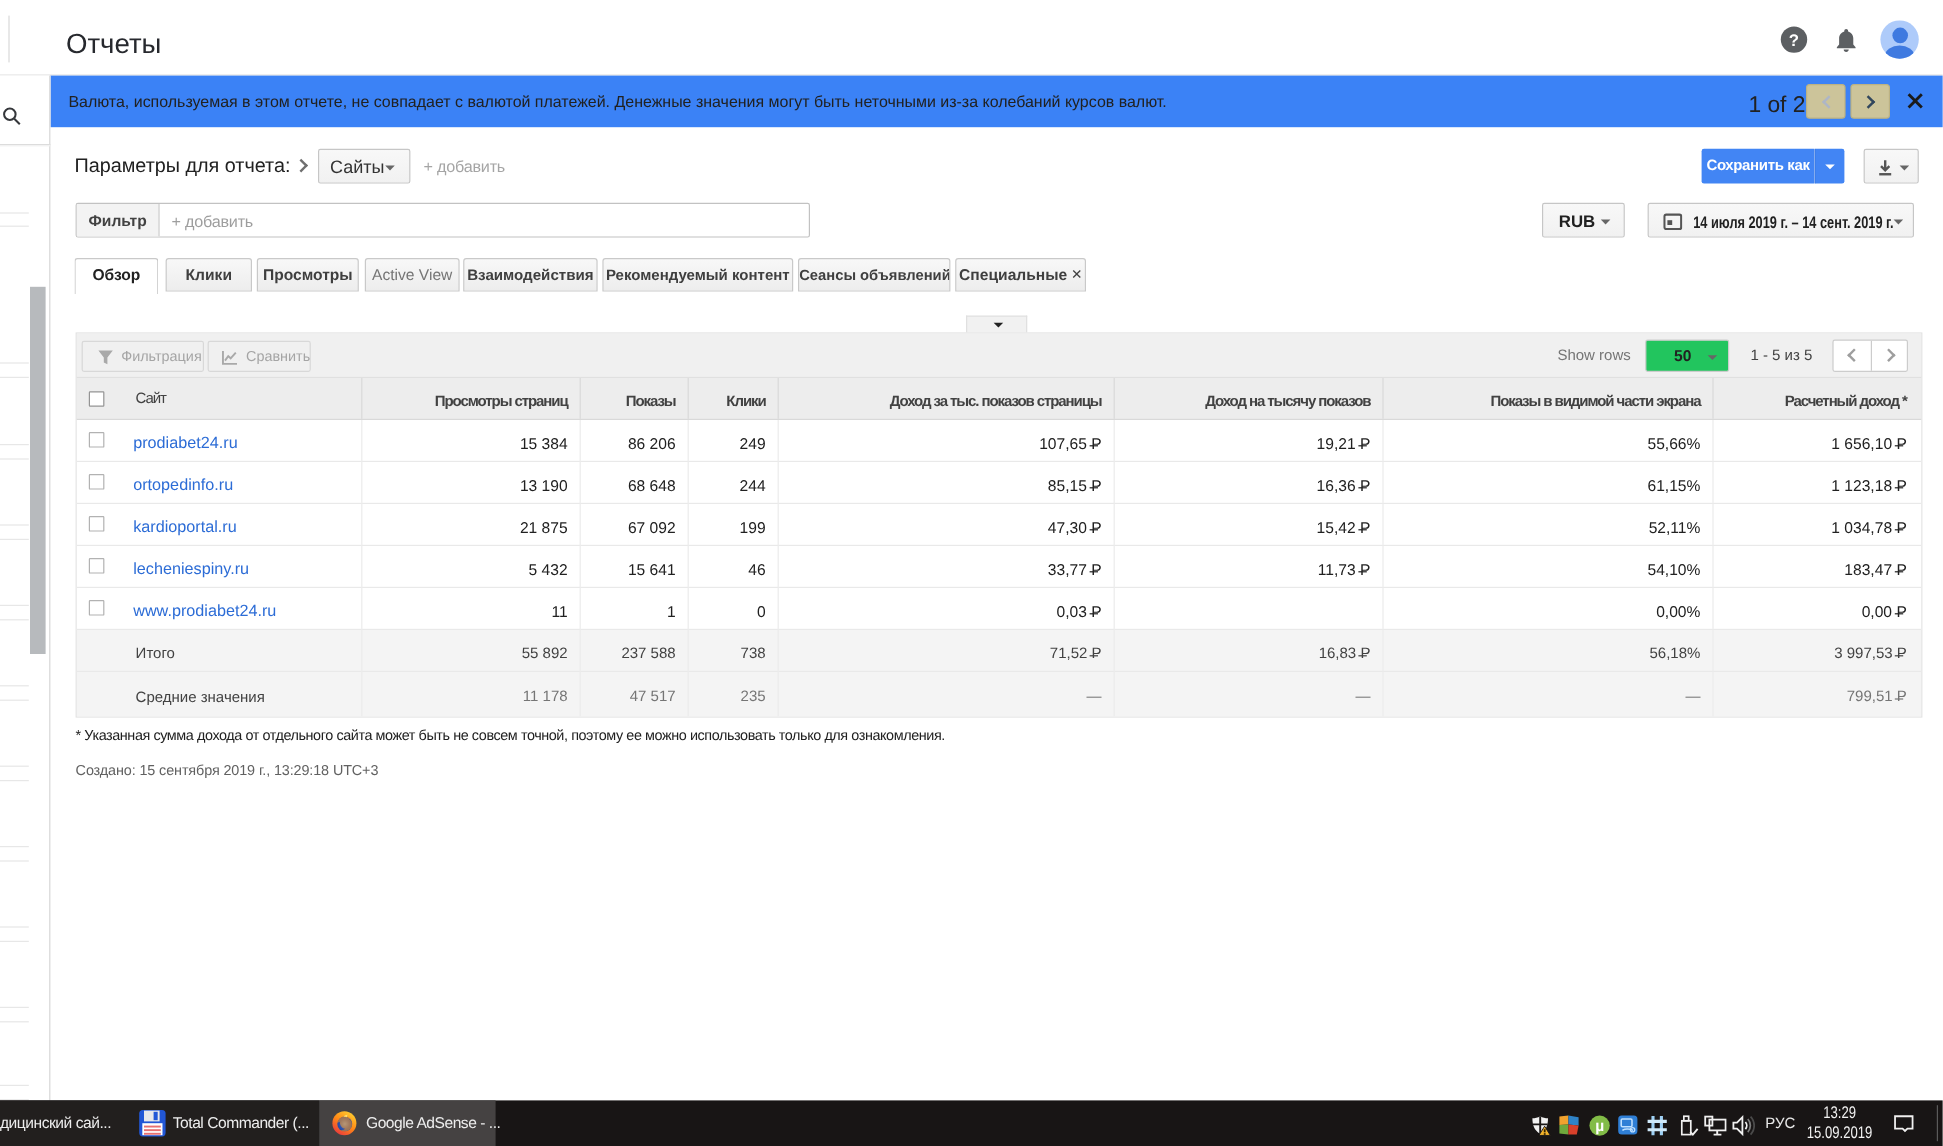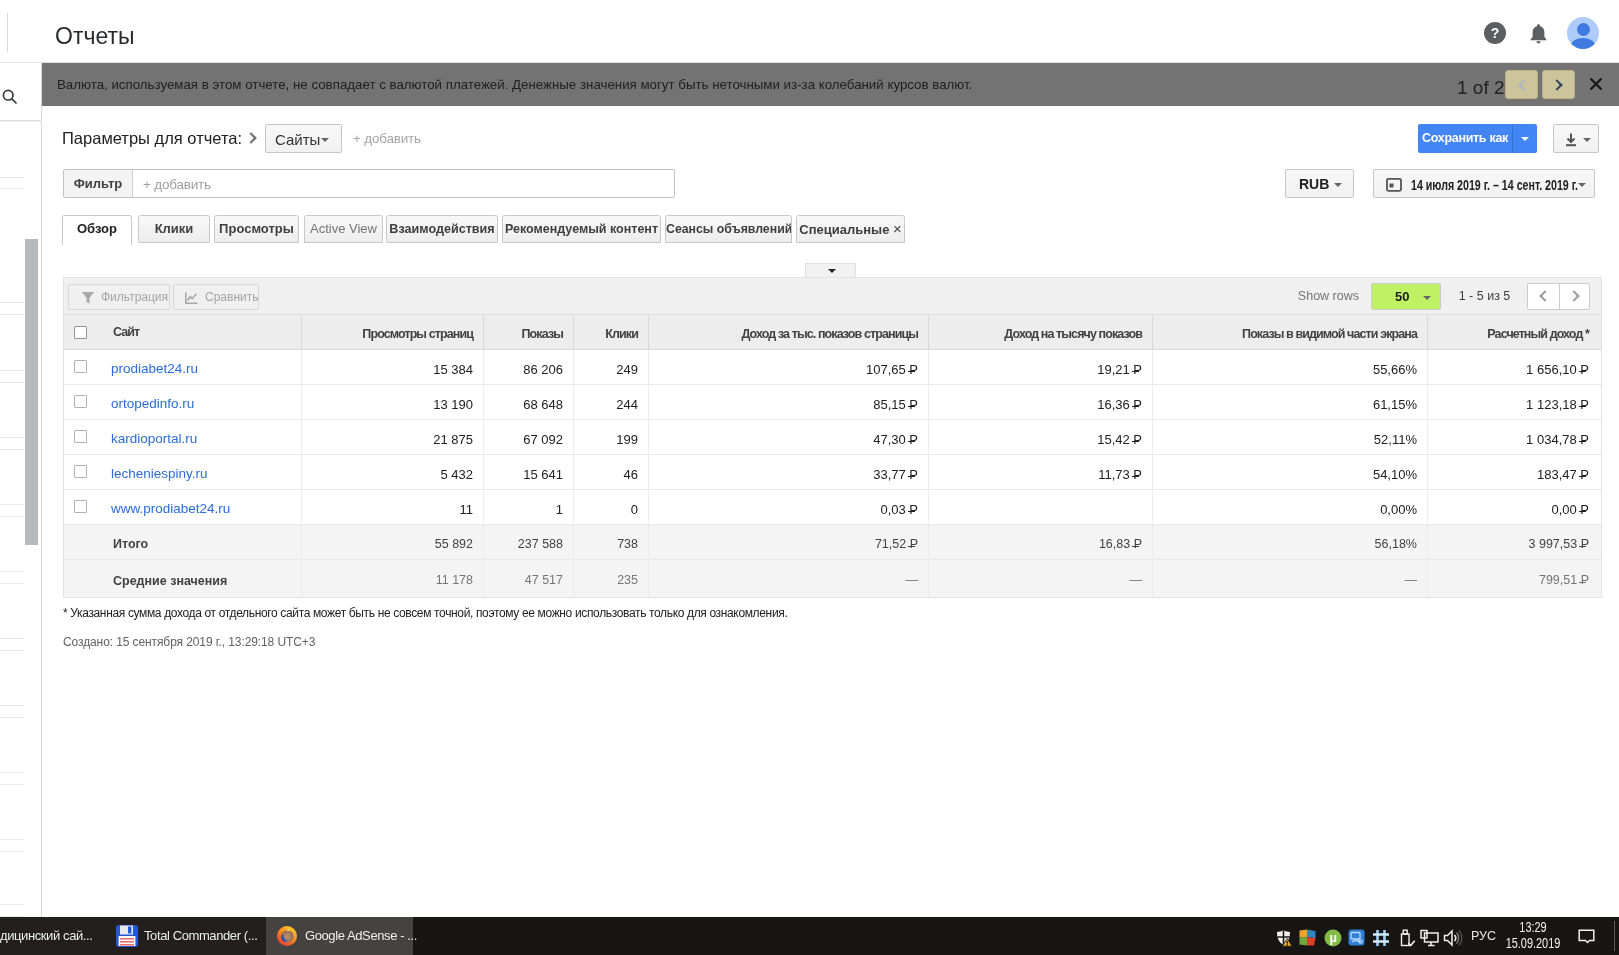--- a/index.html
+++ b/index.html
@@ -10,21 +10,21 @@
 
 #header { left:0; top:0; width:1619px; height:63px; background:#fff; border-bottom:1px solid #e3e3e3; }
 #hdiv { left:7px; top:13px; width:1px; height:39px; background:#dadada; }
 #title { left:55px; top:23px; font-size:23px; color:#27292e; }
 #helpC { left:1484px; top:22px; width:22px; height:22px; border-radius:50%; background:#5c5f62; color:#fff; font-size:14px; font-weight:bold; text-align:center; line-height:22px; }
 #avatar { left:1567px; top:17px; width:32px; height:32px; border-radius:50%; background:#aecbfa; overflow:hidden; }
 #avatar .hd { position:absolute; left:9.5px; top:6px; width:13px; height:13px; border-radius:50%; background:#3f7ae0; }
 #avatar .bd { position:absolute; left:4px; top:21px; width:24px; height:16px; border-radius:50% 50% 0 0; background:#3f7ae0; }
 
 
-#banner { left:42px; top:63px; width:1577px; height:43px; background:#737373; }
+#banner { left:42px; top:63px; width:1577px; height:43px; background:#3b82f6; }
 #banner .msg { position:absolute; left:15px; top:14px; font-size:13.3px; color:#212121; }
 #banner .oneof { position:absolute; left:1415px; top:14px; font-size:19px; color:#212121; }
 .bbtn { position:absolute; top:7px; width:33px; height:29px; background:#ccc49a; border:1px solid #bcb283; border-radius:3px; }
 .chev { position:absolute; width:8px; height:8px; border-style:solid; border-width:0 2px 2px 0; }
 
 
 #params { left:62px; top:129px; font-size:16.5px; color:#212121; }
 #pchev { left:247px; top:134px; width:8px; height:8px; border:solid #6f6f6f; border-width:0 2.2px 2.2px 0; transform:rotate(-45deg); }
 .gbtn { position:absolute; background:linear-gradient(#f8f8f8,#f1f1f1); border:1px solid #c6c6c6; border-radius:2px; }
 #saity { left:265px; top:124px; width:77px; height:29px; font-size:15px; color:#333; }
@@ -53,21 +53,21 @@
 
 #card { left:63px; top:277px; width:1539px; height:321px; border:1px solid #e2e2e2; background:#fff; }
 #ttoolbar { position:absolute; left:0; top:0; width:1537px; height:36px; background:#f0f0f0; }
 .dbtn { position:absolute; top:6px; height:26px; border:1px solid #d8d8d8; border-radius:2px; color:#a5a5a5; font-size:12px; white-space:nowrap; }
 #thead { position:absolute; left:0; top:36px; width:1537px; height:36px; background:#ededed; border-top:1px solid #e0e0e0; border-bottom:1px solid #d9d9d9; font-size:12.5px; letter-spacing:-0.9px; font-weight:bold; color:#424242; box-sizing:border-box; }
 .row { position:absolute; left:0; width:1537px; height:35px; background:#fff; border-bottom:1px solid #e9e9e9; font-size:13px; color:#212121; }
 .row.gray { background:#f4f4f4; font-size:12.5px; color:#424242; }
 .cbx { position:absolute; left:10px; top:10px; width:13px; height:13px; border:1px solid #b2b2b2; border-radius:1px; background:#fff; }
 #thead .cbx { top:11px; border-color:#949494; }
 .lnk { position:absolute; left:47px; top:11px; font-size:13.5px; color:#2c6cd6; }
-.lbl { position:absolute; left:49px; font-weight:bold; color:#424242; }
+.lbl { position:absolute; left:49px; font-weight:normal; color:#424242; }
 .num { position:absolute; text-align:right; }
 .vsep { position:absolute; top:0; width:1px; height:100%; background:#e9e9e9; }
 #thead .vsep { background:#d9d9d9; }
 .rs { position:relative; display:inline-block; }
 .rs i { position:absolute; left:-1.5px; bottom:4.2px; width:7.5px; height:1.3px; background:currentColor; }
 .rs.sm i { width:7px; bottom:4px; }
 .bvs { position:absolute; top:72px; width:1px; height:247px; background:#ececec; }
 .row .cbx { top:10px; }
 
 
@@ -177,21 +177,21 @@
       <span style="position:absolute;left:32px;top:5px;">Фильтрация</span>
     </div>
     <div class="dbtn" style="left:109px;width:86px;">
       <svg style="position:absolute;left:10px;top:6px" width="15" height="14" viewBox="0 0 15 14">
           <path d="M1.8 1.5 L1.8 12.2 L13.5 12.2" stroke="#a9a9a9" stroke-width="1.6" fill="none"></path>
           <path d="M3.5 9.5 L6.2 5.8 L8.2 7.6 L12.5 2.8" stroke="#a9a9a9" stroke-width="1.6" fill="none"></path>
         </svg>
       <span style="position:absolute;left:31px;top:5px;">Сравнить</span>
     </div>
     <div style="position:absolute;left:1180px;top:11px;width:115px;text-align:right;font-size:12.5px;color:#757575;">Show rows</div>
-    <div style="position:absolute;left:1307px;top:5px;width:70px;height:27px;background:#bef264;border:1px solid #ccc;border-radius:2px;text-align:right;">
+    <div style="position:absolute;left:1307px;top:5px;width:70px;height:27px;background:#22c55e;border:1px solid #ccc;border-radius:2px;text-align:right;">
       <span style="position:absolute;left:23px;top:5px;font-size:13px;font-weight:bold;color:#212121;">50</span>
       <div class="tri" style="right:9px;top:12px;"></div>
     </div>
     <div style="position:absolute;left:1363px;top:11px;width:115px;text-align:center;font-size:12.5px;color:#424242;">1 - 5 из 5</div>
     <div style="position:absolute;left:1463px;top:5px;width:63px;height:27px;background:#fff;border:1px solid #ccc;border-radius:2px;">
       <div style="position:absolute;left:31px;top:0;width:1px;height:25px;background:#ccc;"></div>
       <div class="chev" style="left:13px;top:8px;border-color:#9e9e9e;transform:rotate(135deg);"></div>
       <div class="chev" style="left:42px;top:8px;border-color:#9e9e9e;transform:rotate(-45deg);"></div>
     </div>
   </div>

